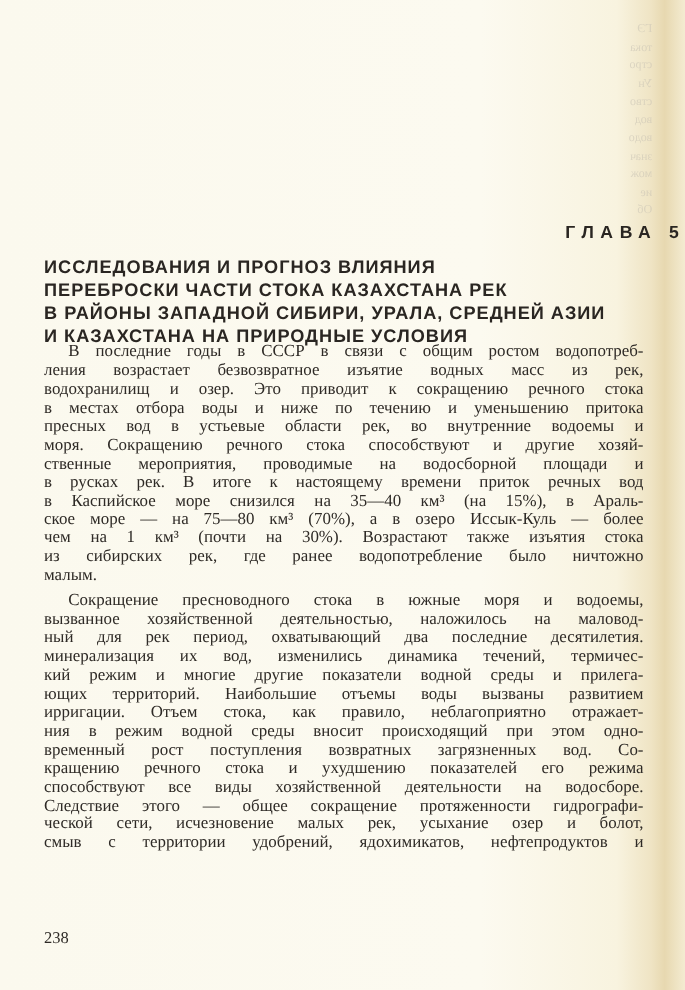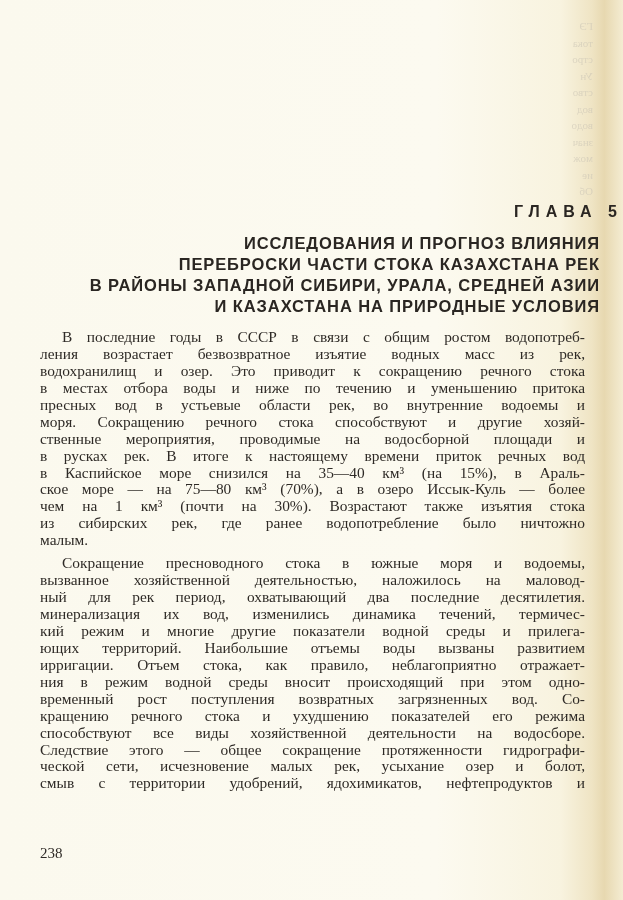--- a/index.html
+++ b/index.html
@@ -46,32 +46,32 @@
       letter-spacing: 6px;
       color: #2a2622;
       padding-left: 18px;
       box-sizing: border-box;
     }
     .chapter-title {
       position: absolute;
       top: 233px;
       left: 40px;
       width: 560px;
-      text-align: right;
+      text-align: left;
       font-family: "Liberation Sans", "DejaVu Sans", sans-serif;
       font-weight: bold;
       font-size: 16.5px;
       line-height: 21px;
       letter-spacing: 0.9px;
       color: #2a2622;
     }
     .chapter-title div { white-space: nowrap; }
     .body-text {
       position: absolute;
-      top: 329px;
+      top: 312px;
       left: 40px;
       width: 545px;
       font-size: 15.4px;
       line-height: 16.95px;
       color: #2e2a26;
       text-align: justify;
       font-family: Liberation Serif, serif;
     }
     .para {
       margin: 0;

